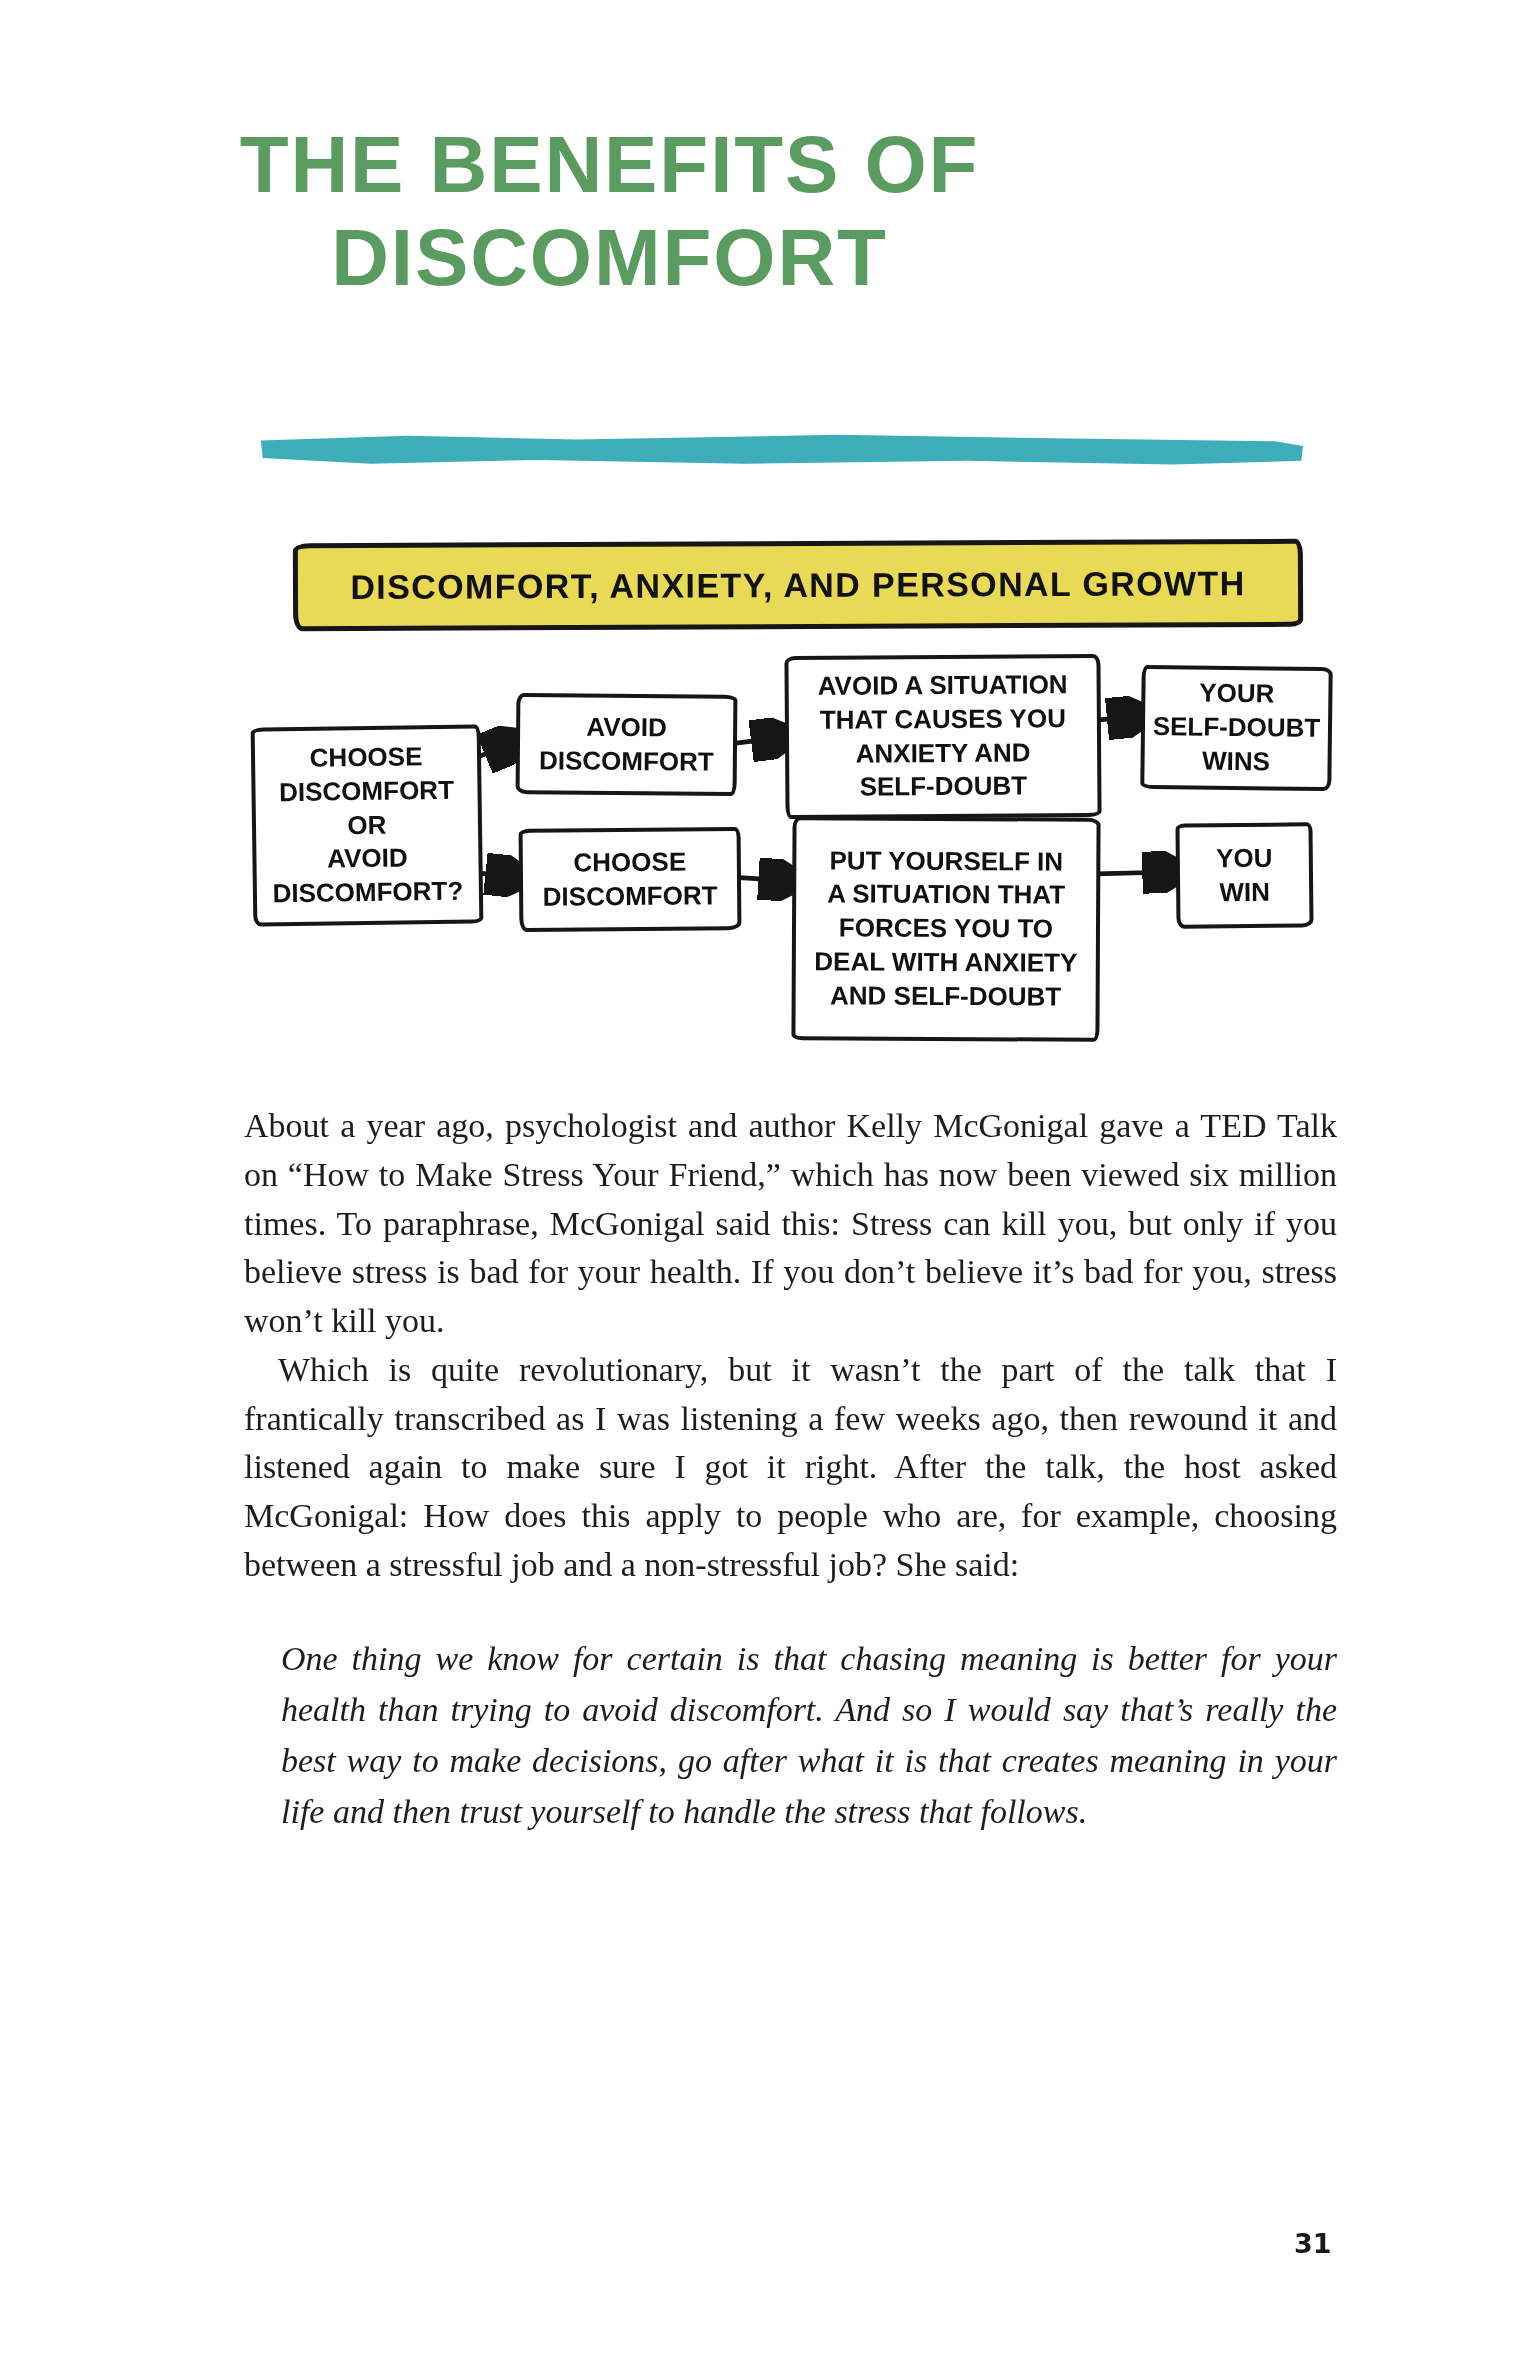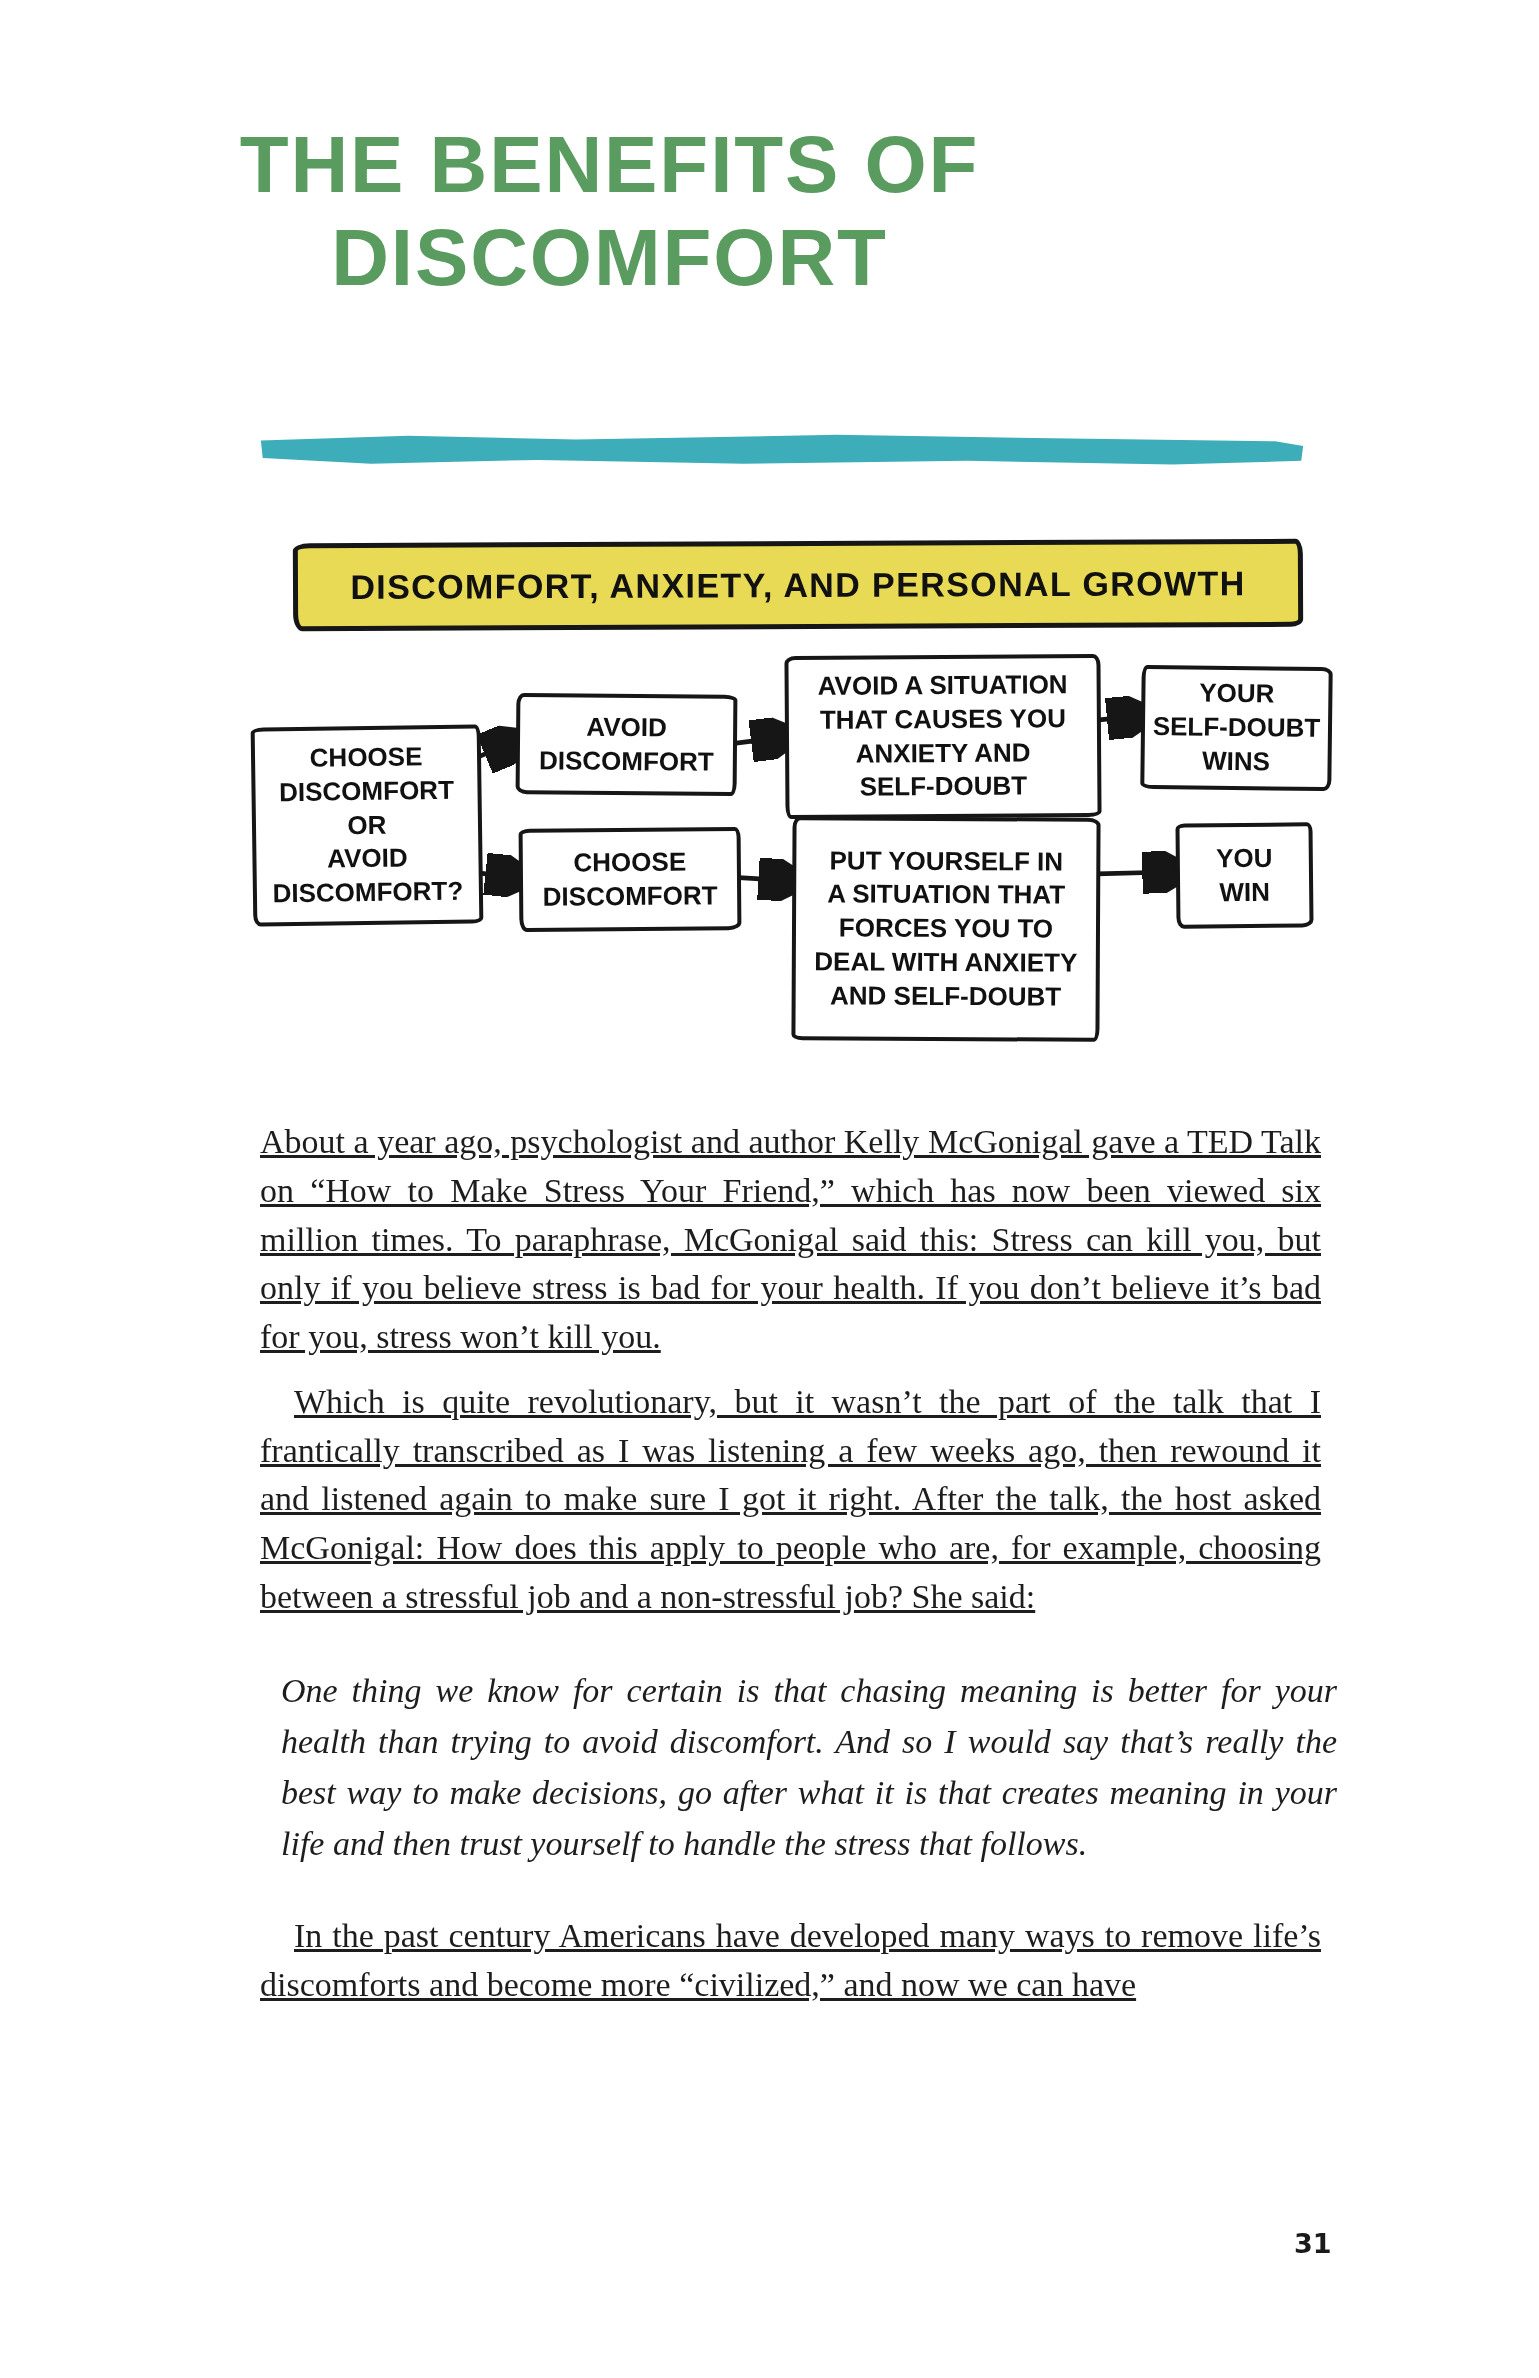--- a/index.html
+++ b/index.html
@@ -53,21 +53,21 @@
   .node-choose-outcome{left:548px; top:166px; width:300px; height:216px; font-size:26px;
     border-radius:7.5px 13px 5.6px 11.2px / 11.2px 7.5px 13px 5.6px; transform:rotate(0.3deg);}
   .node-choose-result{left:932px; top:172px; width:129px; height:97px; font-size:26px;
     border-radius:9.3px 5.6px 11.2px 7.5px / 5.6px 9.3px 7.5px 11.2px; transform:rotate(-0.6deg);}
   .flow-arrows path{stroke:var(--ink); stroke-width:5; fill:none; stroke-linecap:round;}
   
   .body-text{
     position:absolute; left:244px; top:1102px; width:1093px;
     font-size:34px; line-height:1.435; text-align:justify;
   }
-  .body-text p{margin:16px;text-decoration:underline;}
+  .body-text p{margin:0;}
   .body-text p.indent{text-indent:34px;}
   .body-text blockquote{
     margin:43px 0 43px 37px; padding:0; font-style:italic; font-size:34px; line-height:1.5;
   }
   
   .page-number{
     position:absolute; left:1294px; top:2228px;
     font-family:"DejaVu Sans", sans-serif; font-weight:bold; font-size:27px; color:#1a1a1a;
   }
 </style>
@@ -142,19 +142,18 @@
       <span>YOU
 WIN</span>
     </div>
 
   </div>
 
   <div class="body-text">
     <p class="noindent">About a year ago, psychologist and author Kelly McGonigal gave a TED Talk on “How to Make Stress Your Friend,” which has now been viewed six million times. To paraphrase, McGonigal said this: Stress can kill you, but only if you believe stress is bad for your health. If you don’t believe it’s bad for you, stress won’t kill you.</p>
     <p class="indent">Which is quite revolutionary, but it wasn’t the part of the talk that I frantically transcribed as I was listening a few weeks ago, then rewound it and listened again to make sure I got it right. After the talk, the host asked McGonigal: How does this apply to people who are, for example, choosing between a stressful job and a non-stressful job? She said:</p>
     <blockquote>One thing we know for certain is that chasing meaning is better for your health than trying to avoid discomfort. And so I would say that’s really the best way to make decisions, go after what it is that creates meaning in your life and then trust yourself to handle the stress that follows.</blockquote>
-    <p class="indent">In the past century Americans have developed many ways to remove life’s discomforts and become more “civilized,” and now we can have</p>
   </div>
 
   <div class="page-number">31</div>
 
 </div>
 
 
 </body></html>

